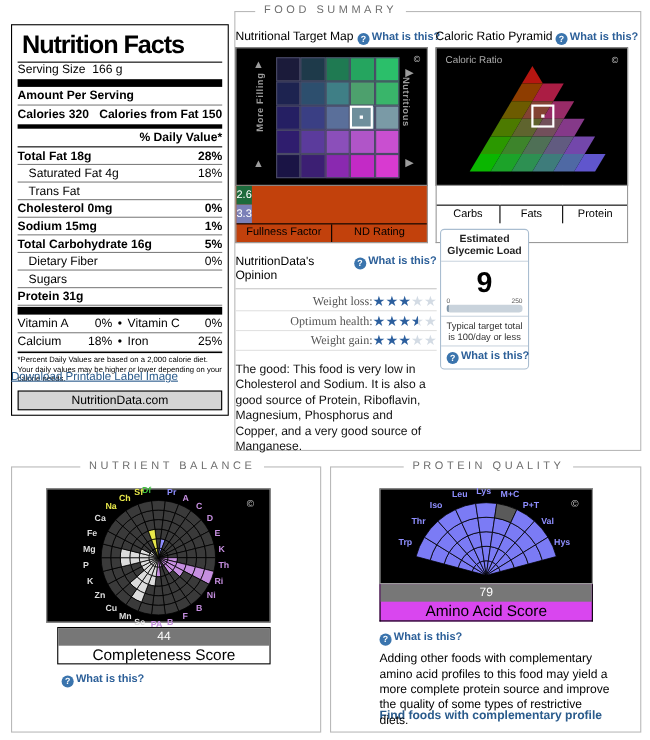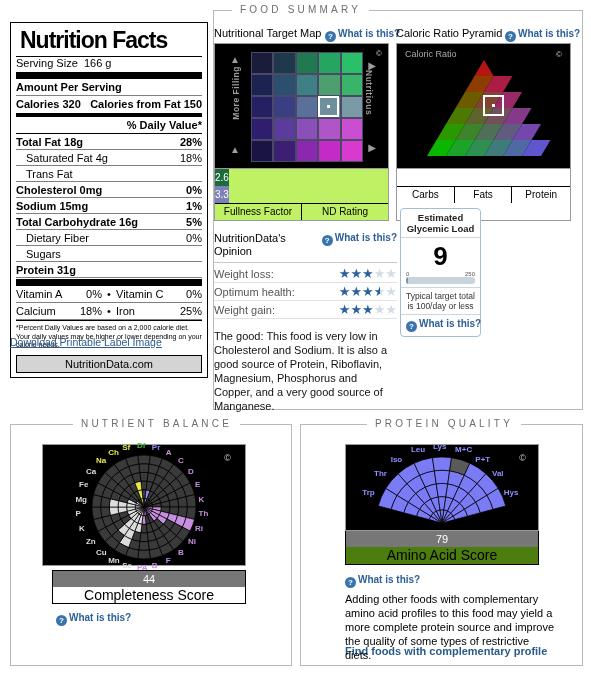--- a/index.html
+++ b/index.html
@@ -74,21 +74,21 @@
   .tm-cell{position:absolute;box-sizing:border-box;border:1px solid #4a4a66;}
   #tm-marker{position:absolute;width:21px;height:21px;border:2px solid #fff;box-sizing:border-box;}
   #tm-marker i{position:absolute;left:7px;top:7px;width:3px;height:3px;background:#fff;}
   .axis-label{
     position:absolute;color:#9d9d9d;font-size:8.5px;font-weight:bold;letter-spacing:.5px;
   }
   .vert-label{writing-mode:vertical-rl;}
   .vert-up{writing-mode:vertical-rl;transform:rotate(180deg);}
   .arrow{position:absolute;color:#9d9d9d;font-size:10px;}
 
-  #tm-scores{position:absolute;left:214px;top:169px;width:175px;height:52px;border:1px solid #9a9a9a;border-top:none;box-sizing:border-box;background:#bef264;}
+  #tm-scores{position:absolute;left:214px;top:169px;width:175px;height:52px;border:1px solid #9a9a9a;border-top:none;box-sizing:border-box;background:#c2410c;}
   .bar-ff{position:absolute;left:0;top:0;height:17px;background:#1d6b3c;color:#fff;font-size:10px;text-align:center;line-height:17px;}
   .bar-nd{position:absolute;left:0;top:17px;height:17px;background:#7b80b8;color:#fff;font-size:10px;text-align:center;line-height:17px;}
   .score-names{position:absolute;left:0;top:34px;width:100%;height:17px;display:flex;border-top:1px solid #000;box-sizing:border-box;}
   .score-names div{flex:1;text-align:center;font-size:10px;line-height:16px;}
   .score-names div:first-child{border-right:1px solid #000;}
 
   
   #cal-pyramid{left:396px;top:43px;width:175px;height:126px;}
   #pyr-marker{position:absolute;width:21px;height:21px;border:2px solid #fff;box-sizing:border-box;}
   #pyr-marker i{position:absolute;left:7px;top:7px;width:3px;height:3px;background:#fff;}
@@ -96,21 +96,21 @@
   .ratio-bars{display:flex;height:17px;}
   .ratio-bars div{color:#fff;font-size:10px;text-align:center;line-height:17px;border-right:1px solid #fff;box-sizing:border-box;}
   .ratio-names{display:flex;height:17px;margin-top:17px;border-top:1px solid #000;box-sizing:border-box;}
   .ratio-names div{text-align:center;font-size:10px;line-height:16px;border-right:1px solid #000;box-sizing:border-box;}
   .ratio-names div:last-child{border-right:none;}
 
   
   #opinion{position:absolute;left:214px;top:232px;width:183px;}
   .op-title{font-size:11px;line-height:13px;}
   .op-rule{border-bottom:1px solid #c8c8c8;margin:4px 0 2px 0;}
-  .op-row{display:flex;align-items:center;justify-content:space-between;font-size:11px;color:#555;padding:2px 0;border-bottom:1px solid #e2e2e2;}
+  .op-row{display:flex;align-items:center;justify-content:flex-end;font-size:11px;color:#555;padding:2px 0;border-bottom:1px solid #e2e2e2;font-family:Liberation Serif, serif;}
   .stars{letter-spacing:0px;font-size:13px;line-height:13px;white-space:nowrap;}
   .st-on{color:#2c5f9e;}
   .st-off{color:#d3dbe4;}
   .st-half{position:relative;display:inline-block;color:#d3dbe4;}
   .st-half::before{content:"\2605";position:absolute;left:0;top:0;width:50%;overflow:hidden;color:#2c5f9e;}
   #op-text{margin-top:10px;font-size:11px;line-height:14px;color:#111;}
 
   
   #glycemic{position:absolute;left:400px;top:208px;width:81px;border:1px solid #a9bdd0;border-radius:4px;background:#fff;box-sizing:border-box;padding:3px 5px 4px 5px;text-align:center;}
   #glycemic .gl-title{font-size:9.5px;font-weight:bold;line-height:11px;color:#222;}
@@ -126,21 +126,21 @@
   #nb-chart{left:42px;top:444px;width:204px;height:122px;}
   .wheel-label{position:absolute;font-size:8px;font-weight:bold;}
   #nb-score{position:absolute;left:52px;top:570px;width:194px;height:34px;border:1px solid #000;box-sizing:border-box;background:#fff;}
   .score-bar{background:#777;color:#fff;text-align:center;font-size:11px;line-height:16px;height:16px;}
   .score-cap{text-align:center;font-size:14px;line-height:17px;}
   #nb-whatis{position:absolute;left:56px;top:612px;}
 
   
   #panel-protein{left:300px;top:424px;width:281px;height:240px;}
   #pq-chart{left:345px;top:444px;width:194px;height:87px;}
-  #pq-score{position:absolute;left:345px;top:531px;width:194px;height:34px;border:1px solid #000;border-top:none;box-sizing:border-box;background:#4d7c0f;}
+  #pq-score{position:absolute;left:345px;top:531px;width:194px;height:34px;border:1px solid #000;border-top:none;box-sizing:border-box;background:#d946ef;}
   #pq-whatis{position:absolute;left:345px;top:574px;}
   #pq-text{position:absolute;left:345px;top:592px;width:210px;font-size:11px;line-height:14px;}
   #pq-link{position:absolute;left:345px;top:645px;font-size:11px;color:#2a5b8c;font-weight:bold;cursor:pointer;}
 </style>
 </head>
 <body>
 
 <div class="page">
 
   <div id="nutrition-label">
@@ -552,21 +552,21 @@
         <path d="M81.3070887799866,33.46989264901991 L76.38386097498324,26.337365811274893 A43.333333333333336,43.333333333333336 0 0 1 85.63378822815682,21.48262948363201 L88.70703058252545,29.586103586905615 A34.666666666666664,34.666666666666664 0 0 0 81.3070887799866,33.46989264901991 Z" fill="#3a3a3a" stroke="#000" stroke-width="0.7"></path>
         <path d="M76.38386097498324,26.337365811274893 L71.4606331699799,19.204838973529867 A52,52 0 0 1 82.56054587378817,13.37915538035842 L85.63378822815682,21.48262948363201 A43.333333333333336,43.333333333333336 0 0 0 76.38386097498324,26.337365811274893 Z" fill="#3a3a3a" stroke="#000" stroke-width="0.7"></path>
         <path d="M101,62 L97.92675764563137,53.8965258967264 A8.666666666666666,8.666666666666666 0 0 1 99.95534877112054,53.3965230911502 L101,62 A0,0 0 0 0 101,62 Z" fill="#e8e84a" stroke="#000" stroke-width="0.7"></path>
         <path d="M97.92675764563137,53.8965258967264 L94.85351529126272,45.793051793452804 A17.333333333333332,17.333333333333332 0 0 1 98.91069754224107,44.7930461823004 L99.95534877112054,53.3965230911502 A8.666666666666666,8.666666666666666 0 0 0 97.92675764563137,53.8965258967264 Z" fill="#e8e84a" stroke="#000" stroke-width="0.7"></path>
         <path d="M94.85351529126272,45.793051793452804 L91.7802729368941,37.689577690179206 A26,26 0 0 1 97.86604631336161,36.189569273450594 L98.91069754224107,44.7930461823004 A17.333333333333332,17.333333333333332 0 0 0 94.85351529126272,45.793051793452804 Z" fill="#e8e84a" stroke="#000" stroke-width="0.7"></path>
         <path d="M91.7802729368941,37.689577690179206 L88.70703058252545,29.586103586905615 A34.666666666666664,34.666666666666664 0 0 1 96.82139508448215,27.586092364600795 L97.86604631336161,36.189569273450594 A26,26 0 0 0 91.7802729368941,37.689577690179206 Z" fill="#3a3a3a" stroke="#000" stroke-width="0.7"></path>
         <path d="M88.70703058252545,29.586103586905615 L85.63378822815682,21.48262948363201 A43.333333333333336,43.333333333333336 0 0 1 95.77674385560269,18.982615455750988 L96.82139508448215,27.586092364600795 A34.666666666666664,34.666666666666664 0 0 0 88.70703058252545,29.586103586905615 Z" fill="#3a3a3a" stroke="#000" stroke-width="0.7"></path>
         <path d="M85.63378822815682,21.48262948363201 L82.56054587378817,13.37915538035842 A52,52 0 0 1 94.73209262672322,10.379138546901189 L95.77674385560269,18.982615455750988 A43.333333333333336,43.333333333333336 0 0 0 85.63378822815682,21.48262948363201 Z" fill="#3a3a3a" stroke="#000" stroke-width="0.7"></path>
       </svg>
     <div id="nb-labels">
-        <div class="wheel-label" style="left: 94px; top: -4px; color: rgb(63, 191, 63);">Df</div>
+        <div class="wheel-label" style="left: 86px; top: -4px; color: rgb(63, 191, 63);">Df</div>
         <div class="wheel-label" style="left: 108.838px; top: -2.22745px; color: rgb(143, 143, 255);">Pr</div>
         <div class="wheel-label" style="left: 122.813px; top: 2.98718px; color: rgb(198, 143, 224);">A</div>
         <div class="wheel-label" style="left: 135.114px; top: 11.3408px; color: rgb(198, 143, 224);">C</div>
         <div class="wheel-label" style="left: 145.025px; top: 22.3481px; color: rgb(198, 143, 224);">D</div>
         <div class="wheel-label" style="left: 151.971px; top: 35.3691px; color: rgb(198, 143, 224);">E</div>
         <div class="wheel-label" style="left: 155.548px; top: 49.6473px; color: rgb(198, 143, 224);">K</div>
         <div class="wheel-label" style="left: 155.548px; top: 64.3527px; color: rgb(198, 143, 224);">Th</div>
         <div class="wheel-label" style="left: 151.971px; top: 78.6309px; color: rgb(198, 143, 224);">Ri</div>
         <div class="wheel-label" style="left: 145.025px; top: 91.6519px; color: rgb(198, 143, 224);">Ni</div>
         <div class="wheel-label" style="left: 135.114px; top: 102.659px; color: rgb(198, 143, 224);">B</div>

